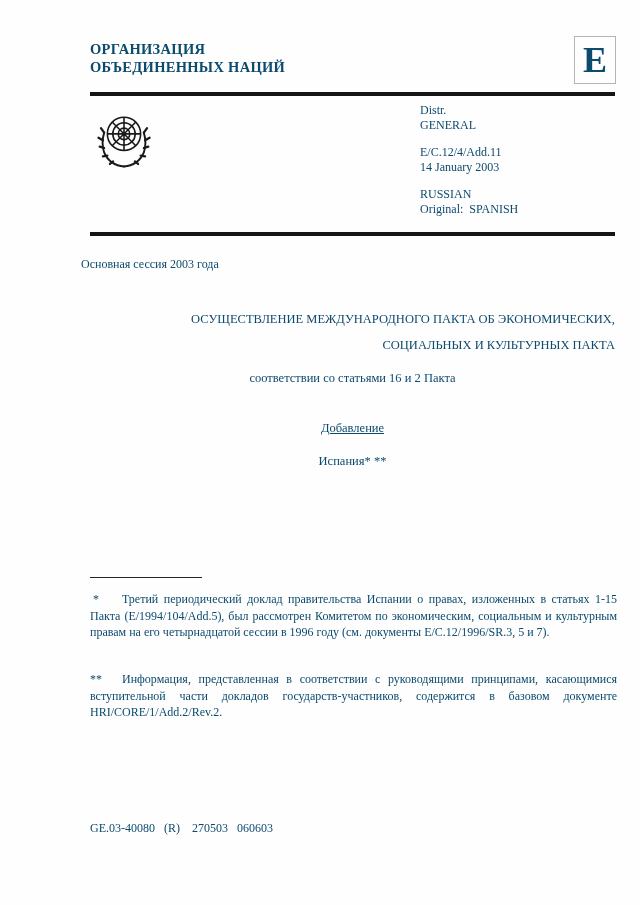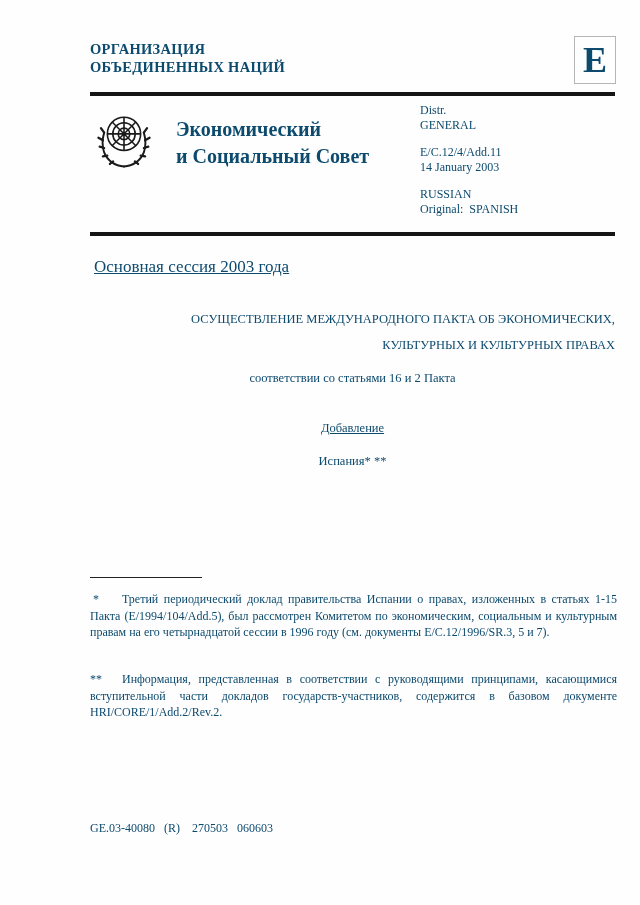--- a/index.html
+++ b/index.html
@@ -66,24 +66,23 @@
     position: absolute;
     left: 420px;
     top: 103px;
     font-size: 12px;
     line-height: 14.5px;
   }
   .doc-info .gap { height: 13px; }
   .pre { white-space: pre; }
   .session {
     position: absolute;
-    left: 94px;
+    left: 81px;
     top: 257px;
-    font-size: 17px;
-    text-decoration: underline;
+    font-size: 12px;
   }
   .centered-block {
     position: absolute;
     left: 90px;
     width: 525px;
     text-align: center;
     font-size: 12.5px;
   }
   .title { top: 306px; line-height: 26px; text-align: right; }
   .subtitle { top: 366px; line-height: 25px; }
@@ -167,43 +166,39 @@
         <line x1="33" y1="85" x2="28" y2="89"></line>
         <line x1="81" y1="40" x2="86" y2="33"></line>
         <line x1="83" y1="52" x2="90" y2="48"></line>
         <line x1="81" y1="64" x2="88" y2="62"></line>
         <line x1="76" y1="76" x2="83" y2="77"></line>
         <line x1="67" y1="85" x2="72" y2="89"></line>
       </g>
     </svg>
   </div>
 
-  <div class="council">
-    <div>Экономический</div>
-    <div>и Социальный Совет</div>
-  </div>
 
   <div class="doc-info">
     <div>Distr.</div>
     <div>GENERAL</div>
     <div class="gap"></div>
     <div>E/C.12/4/Add.11</div>
     <div>14 January 2003</div>
     <div class="gap"></div>
     <div>RUSSIAN</div>
     <div class="pre">Original:  SPANISH</div>
   </div>
 
   <div class="rule rule-2"></div>
 
   <div class="session">Основная сессия 2003 года</div>
 
   <div class="centered-block title">
     <div>ОСУЩЕСТВЛЕНИЕ МЕЖДУНАРОДНОГО ПАКТА ОБ ЭКОНОМИЧЕСКИХ,</div>
-    <div>КУЛЬТУРНЫХ И КУЛЬТУРНЫХ ПРАВАХ</div>
+    <div>СОЦИАЛЬНЫХ И КУЛЬТУРНЫХ ПАКТА</div>
   </div>
 
   <div class="centered-block subtitle">
     <div>соответствии со статьями 16 и 2 Пакта</div>
   </div>
 
   <div class="centered-block addendum">
     <span>Добавление</span>
   </div>
 

